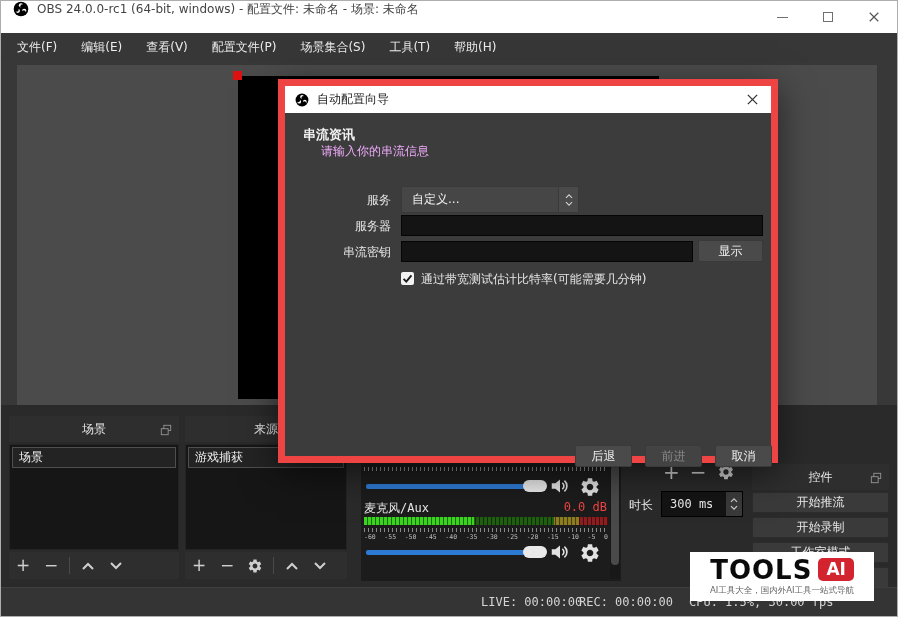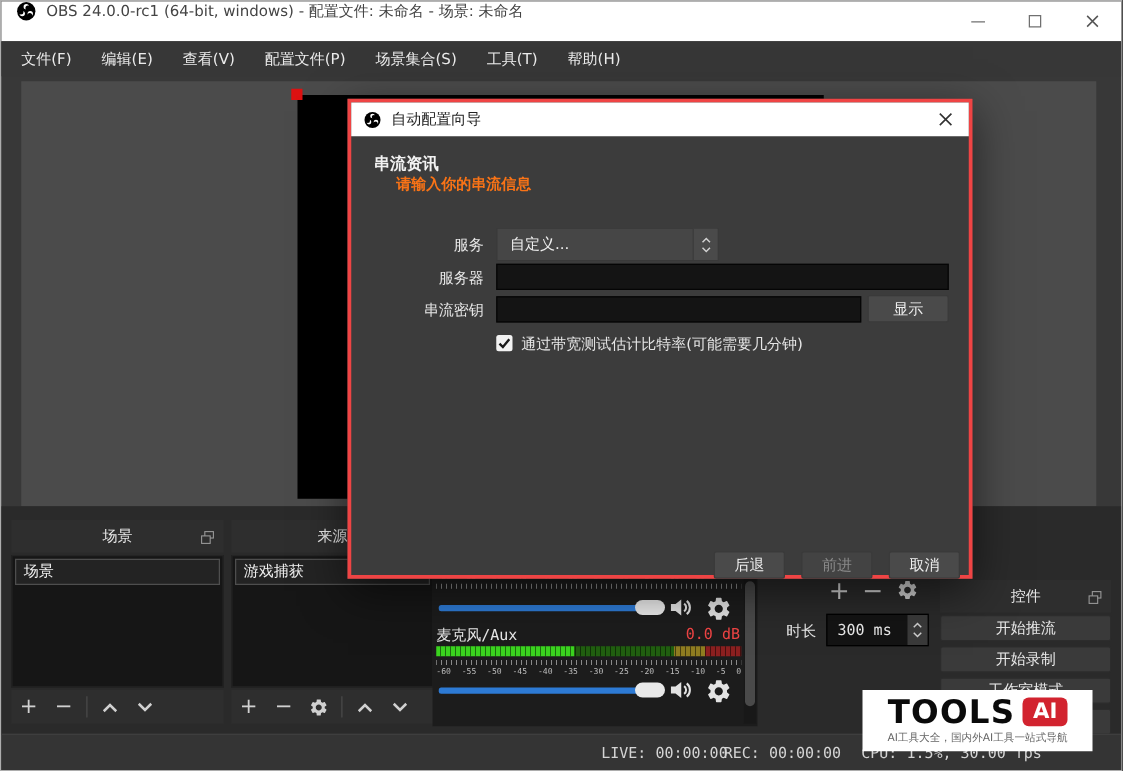--- a/index.html
+++ b/index.html
@@ -39,21 +39,21 @@
   .list-item{ position:absolute; left:2px; top:2px; right:2px; height:21px; background:#232323;
               border:1px solid #4e4e4e; color:#f0f0f0; font-size:12px; line-height:19px; padding-left:6px; }
   .dock-toolbar{ position:absolute; left:0; top:147px; width:100%; height:27px; background:#2e2e2e;
                  display:flex; align-items:center; }
   .tool-icon{ color:#d0d0d0; font-size:17px; line-height:17px; width:28px; text-align:center; }
   .tool-sep{ width:1px; height:17px; background:#4a4a4a; margin:0 4px; }
   .chev{ width:28px; display:flex; justify-content:center; color:#d0d0d0; }
 
   .dock-scenes{ left:8px; width:170px; }
   .dock-sources{ left:184px; width:162px; }
-  .dock-mixer{ left:345px; width:260px; background:#1c1c1c; }
+  .dock-mixer{ left:360px; width:260px; background:#1c1c1c; }
   .dock-transitions{ left:618px; width:127px; }
   .dock-controls{ left:751px; width:137px;margin-top:48px; }
 
   
   .ticks-row{ position:absolute; left:3px; width:244px; height:9px; display:flex;
               justify-content:space-between; }
   .ticks-row span{ font-family:"DejaVu Sans Mono",monospace; font-size:6.5px; color:#bdbdbd; }
   .marks{ position:absolute; left:3px; width:244px; height:4px;
           background:repeating-linear-gradient(90deg,#8a8a8a 0 1px,transparent 1px 4px); }
   .vol-track{ position:absolute; left:5px; width:160px; height:5px; background:#2d7ad4; border-radius:2px; }
@@ -89,28 +89,28 @@
 
   
   .statusbar{ position:absolute; left:0; top:586px; width:100%; height:30px; background:#343434;
               border-top:1px solid #3e3e3e; }
   .statusbar span{ position:absolute; top:7px; font-family:"DejaVu Sans Mono",monospace;
                    font-size:12px; color:#d4d4d4; }
   .st-live{ left:480px; } .st-rec{ left:578px; } .st-cpu{ left:688px; }
 
   
   .dialog{ position:absolute; left:277px; top:78px; width:500px; height:384px; background:#3c3c3c;
-           border:3px solid #ef4444; box-shadow:0 10px 34px rgba(0,0,0,.55); z-index:40; }
+           border:7px solid #ef4444; box-shadow:0 10px 34px rgba(0,0,0,.55); z-index:40; }
   .dlg-titlebar{ position:absolute; left:0; top:0; width:100%; height:27px; background:#ffffff;
                  display:flex; align-items:center; }
   .dlg-titlebar .app-icon{ width:14px; height:14px; margin-left:10px; }
   .dlg-title{ margin-left:8px; font-size:12px; color:#222; }
   .dlg-close{ position:absolute; right:12px; top:7px; color:#333; }
   .dlg-heading{ position:absolute; left:18px; top:40px; font-size:13px; font-weight:bold; color:#f2f2f2; }
-  .dlg-sub{ position:absolute; left:36px; top:57px; font-size:12px; color:#f97316;font-weight:bold; }
+  .dlg-sub{ position:absolute; left:36px; top:57px; font-size:12px; color:#f0abfc; }
   .f-label{ position:absolute; left:16px; width:90px; text-align:right; font-size:12px; color:#e6e6e6; }
   .combo{ position:absolute; left:116px; top:100px; width:178px; height:27px; background:#464646;
           border:1px solid #393939; display:flex; }
   .combo .val{ flex:1; font-size:12px; color:#f0f0f0; line-height:25px; padding-left:10px; }
   .combo .spin-arrows{ width:20px; background:#4a4a4a; border-left:1px solid #3a3a3a; }
   .txt-input{ position:absolute; background:#141414; border:1px solid #050505; height:21px; }
   .dlg-btn{ position:absolute; height:22px; background:#4a4a4a; border:1px solid #3a3a3a;
             border-radius:2px; color:#efefef; font-size:12px; display:flex; align-items:center;
             justify-content:center; }
   .dlg-btn.disabled{ color:#8a8a8a; background:#434343; }

